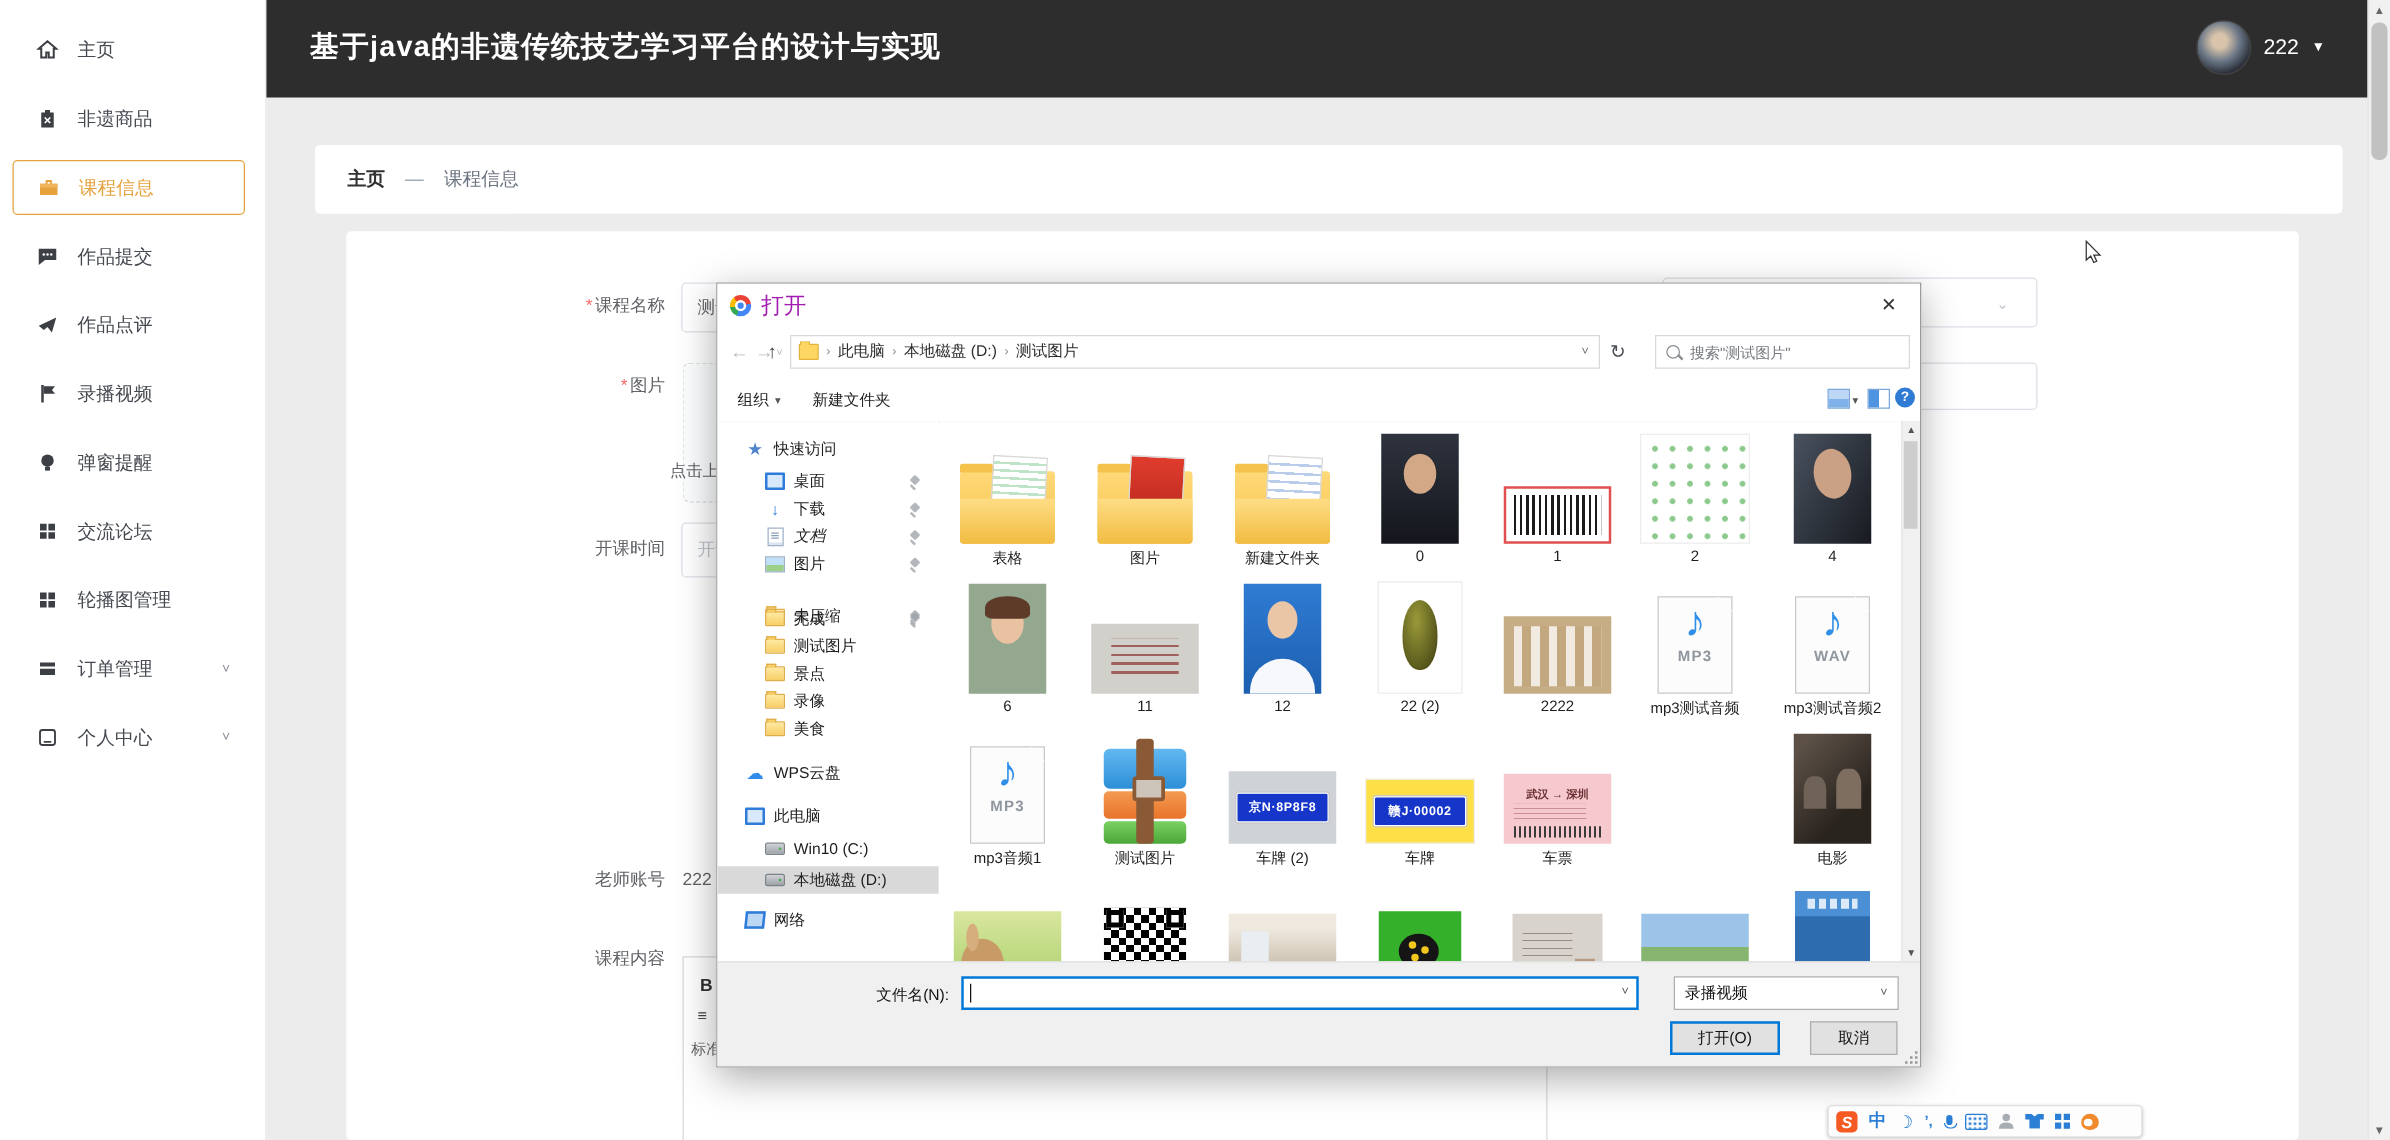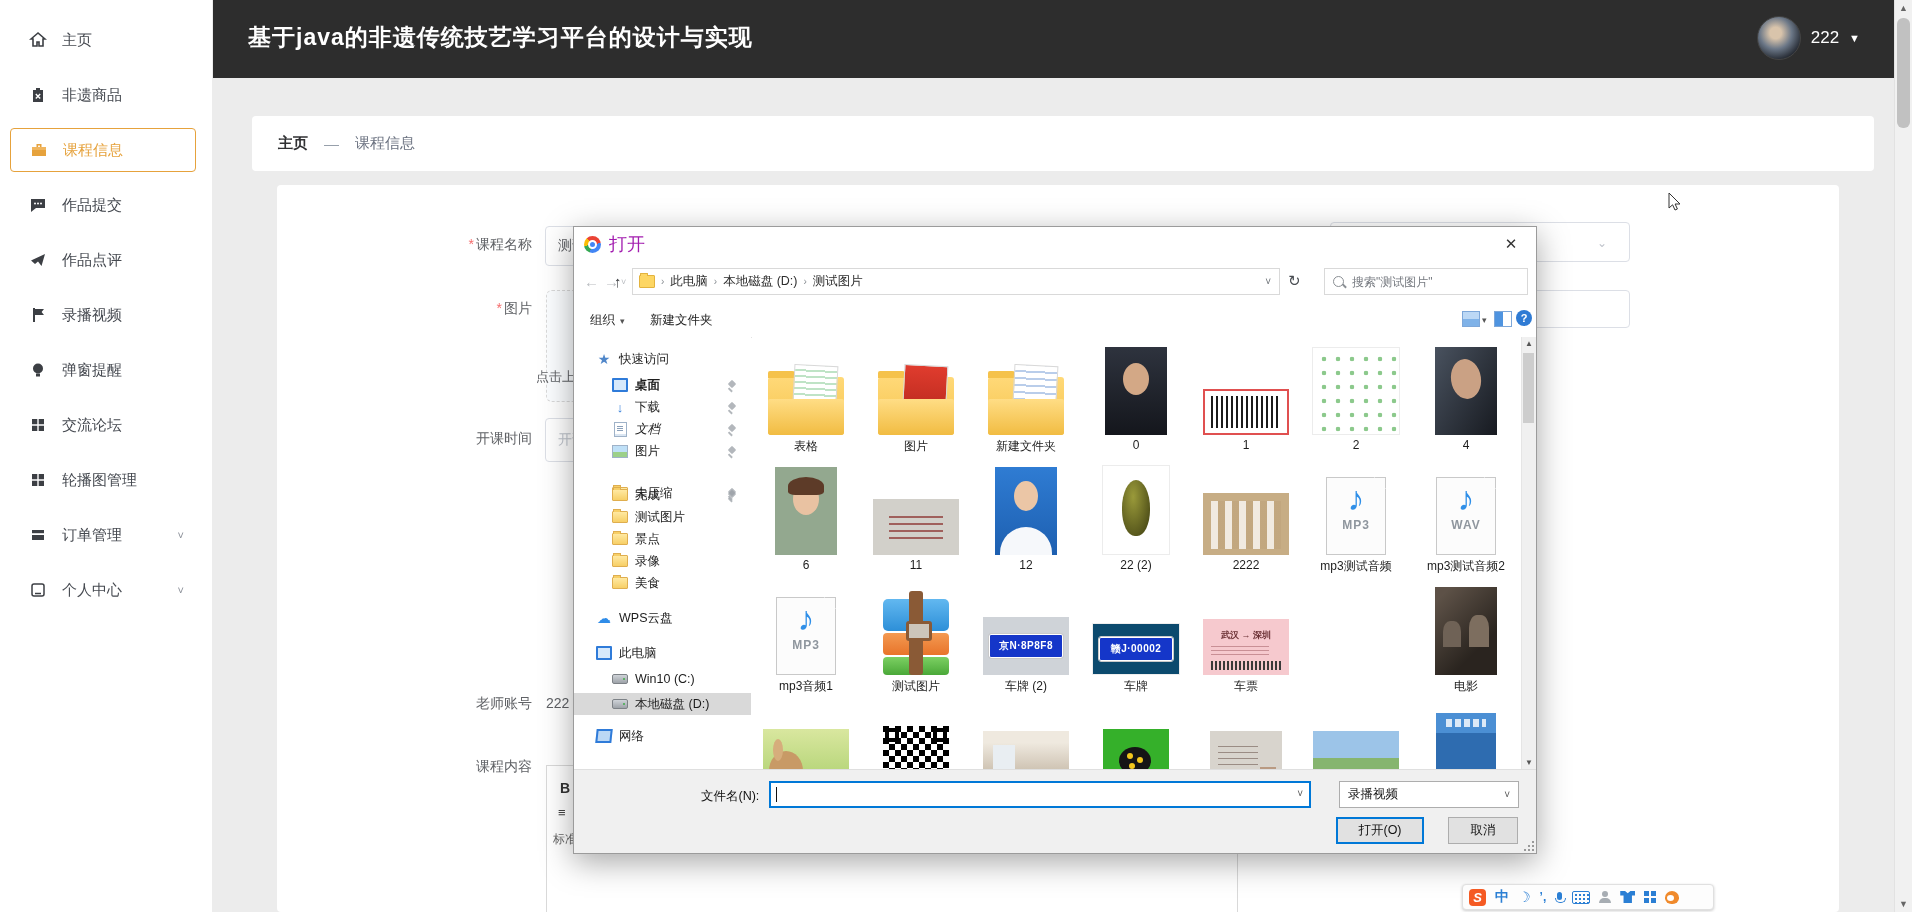--- a/index.html
+++ b/index.html
@@ -135,21 +135,21 @@
   .ta .note{color:#2f8fe8;font-size:34px;line-height:40px;}
   .ta .abadge{color:#8f969e;font-size:12px;font-weight:bold;letter-spacing:1px;}
   .tr{width:66px;height:80px;position:relative;display:flex;flex-direction:column;gap:2px;justify-content:flex-end;}
   .tr .s1{height:32px;background:linear-gradient(#62b8f0,#2d8fd8);border-radius:5px;}
   .tr .s2{height:22px;background:linear-gradient(#f49a52,#e8742a);border-radius:4px;}
   .tr .s3{height:18px;background:linear-gradient(#7cd063,#4aa838);border-radius:4px;}
   .tr::before{content:"";position:absolute;left:50%;top:-4px;width:14px;height:84px;margin-left:-7px;background:#8a5a36;border-radius:3px;}
   .tr::after{content:"";position:absolute;left:50%;top:26px;width:20px;height:14px;margin-left:-10px;background:#cdc5ba;border:3px solid #8a5a36;border-radius:3px;}
   .tplate{display:flex;align-items:center;justify-content:center;}
   .th-plategray{width:86px;height:58px;background:#cfd3d8;}
-  .th-platewhite{width:86px;height:50px;background:#0c4a6e;border:1px solid #eee;}
+  .th-platewhite{width:86px;height:50px;background:#fde047;border:1px solid #eee;}
   .plate{width:72px;height:22px;background:#1536c9;border:1.5px solid #fff;outline:1px solid #c9c9c9;border-radius:2px;color:#fff;font-size:10px;font-weight:bold;display:flex;align-items:center;justify-content:center;letter-spacing:.5px;}
   .th-ticket{width:86px;height:56px;background:#f6c9ce;position:relative;display:flex;justify-content:center;}
   .th-ticket .route{margin-top:10px;font-size:9px;color:#6a3034;font-weight:bold;}
   .th-ticket::after{content:"";position:absolute;left:8px;right:8px;bottom:5px;height:9px;background:repeating-linear-gradient(90deg,#3a3a3a 0 2px,#f6c9ce 2px 4px);}
   .th-ticket::before{content:"";position:absolute;left:8px;top:24px;right:20px;height:14px;background:repeating-linear-gradient(#f6c9ce 0 3px,#c98f95 3px 4px);}
   .th-city{width:86px;height:42px;background:linear-gradient(#8f9db0,#d3c1a6);position:relative;overflow:hidden;}
   .th-city::after{content:"";position:absolute;left:0;right:0;bottom:0;height:13px;background:#3a3f48;}
   .th-city::before{content:"";position:absolute;right:18px;bottom:10px;width:6px;height:22px;background:#4a5059;}
   .th-movie{width:62px;height:88px;background:linear-gradient(135deg,#5d5147 10%,#2a241f 70%);position:relative;}
   .th-movie::before{content:"";position:absolute;left:8px;top:34px;width:18px;height:26px;background:#6f6256;border-radius:40% 40% 0 0;}
@@ -417,21 +417,21 @@
       <span class="tb-caret abs" style="left:908px;top:12px;">▾</span>
       <span class="pane-ico" style="left:920px;"></span>
       <span class="help-ico" style="left:942px;">?</span>
     </div>
 
     <div class="dlg-nav">
       <div class="nrow lvl0" style="top:11px;">
           <span class="nicon ni-star">★</span>
           <span>快速访问</span>
         </div>
-      <div class="nrow lvl1" style="top:37px;font-weight:bold;">
+      <div class="nrow lvl1" style="top:37px;">
           <span class="nicon">
             <span class="ni-desktop"></span>
           </span>
           <span>桌面</span>
           <span class="pin"></span>
         </div>
       <div class="nrow lvl1" style="top:59px;">
           <span class="nicon ni-download">↓</span>
           <span>下载</span>
           <span class="pin"></span>

